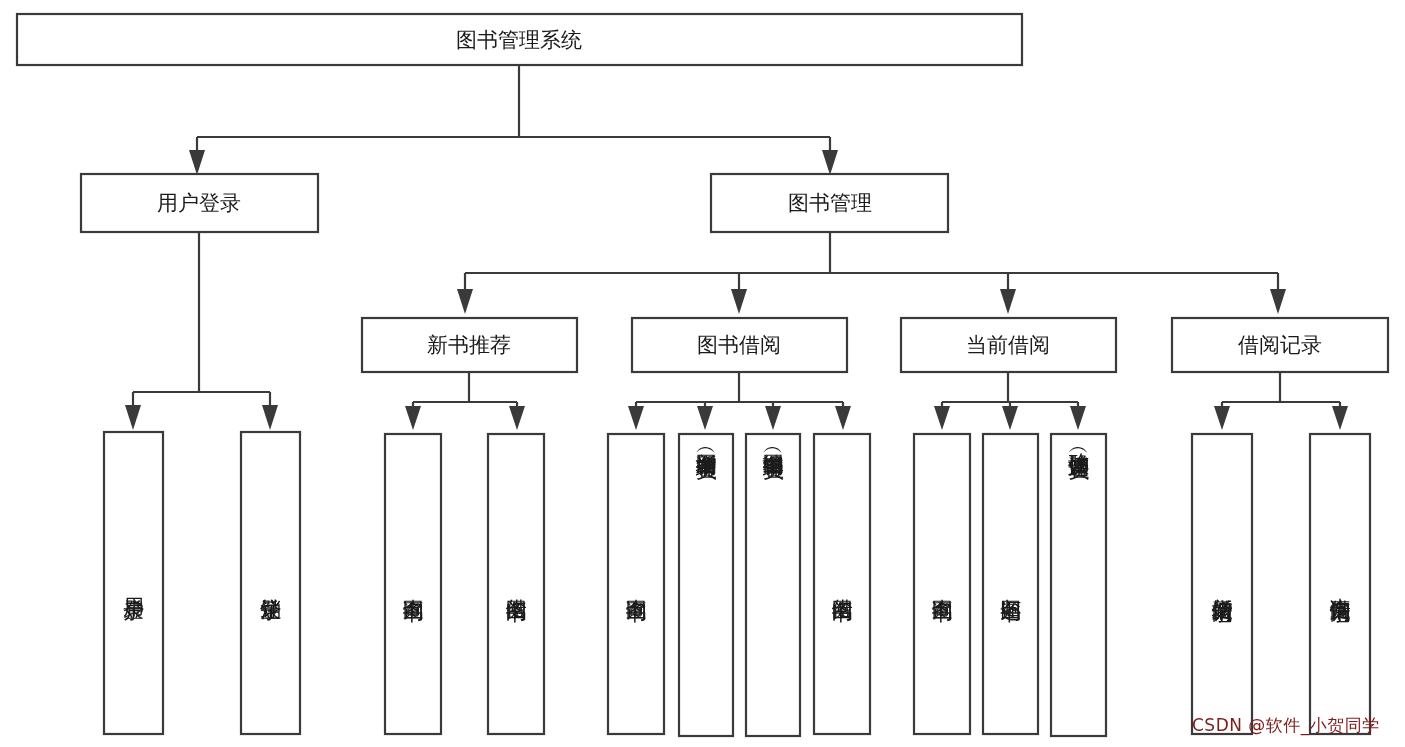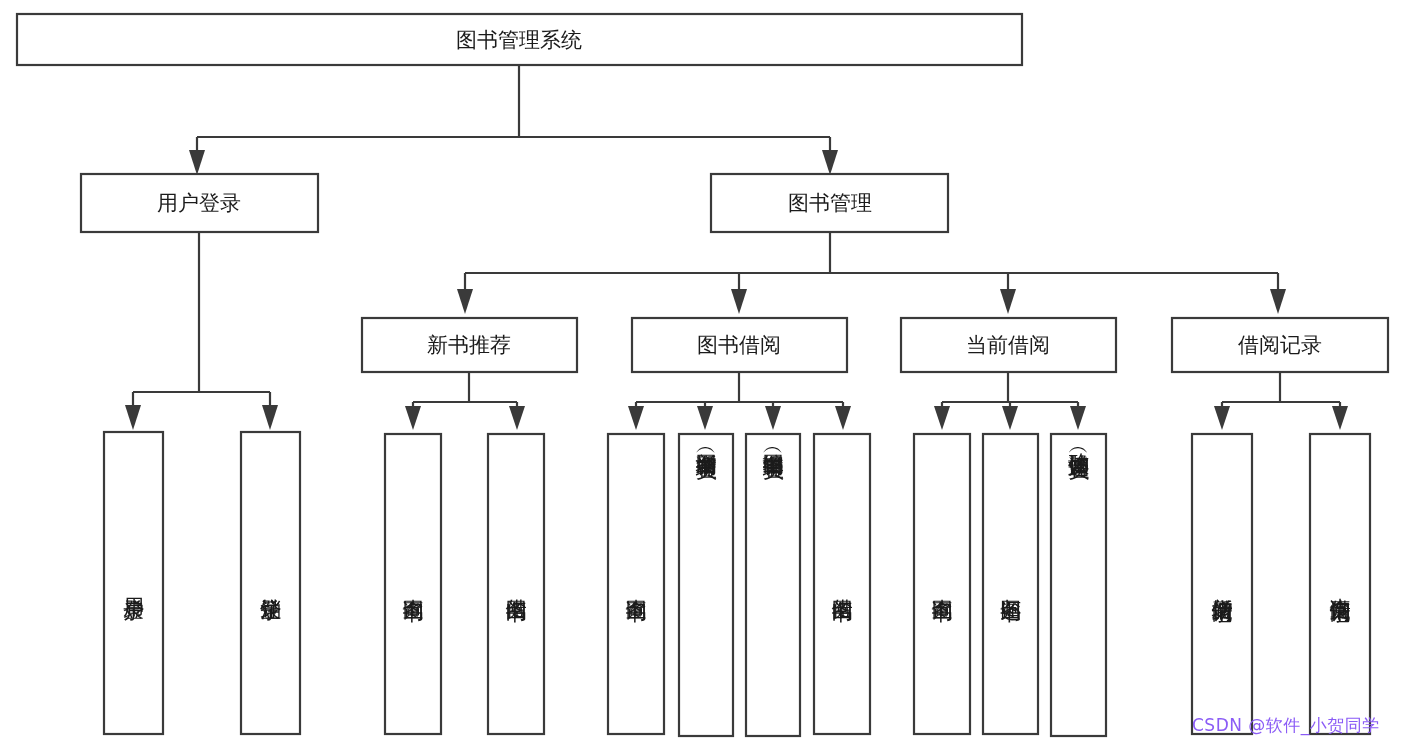--- a/index.html
+++ b/index.html
@@ -65,21 +65,21 @@
     writing-mode: vertical-rl;
     text-orientation: upright;
     letter-spacing: 1px;
     white-space: nowrap;
     text-align: center;
   }
   .watermark {
     position: absolute;
     font-family: "DejaVu Sans", "Liberation Sans", sans-serif;
     font-size: 17px;
-    color: #8b5cf6;
+    color: #7f1d1d;
     white-space: nowrap;
     letter-spacing: 0.5px;
   }
 </style>
 </head>
 <body>
 
 <div id="diagram-root">
 
   <svg class="diagram-canvas" viewBox="0 0 1405 747">

